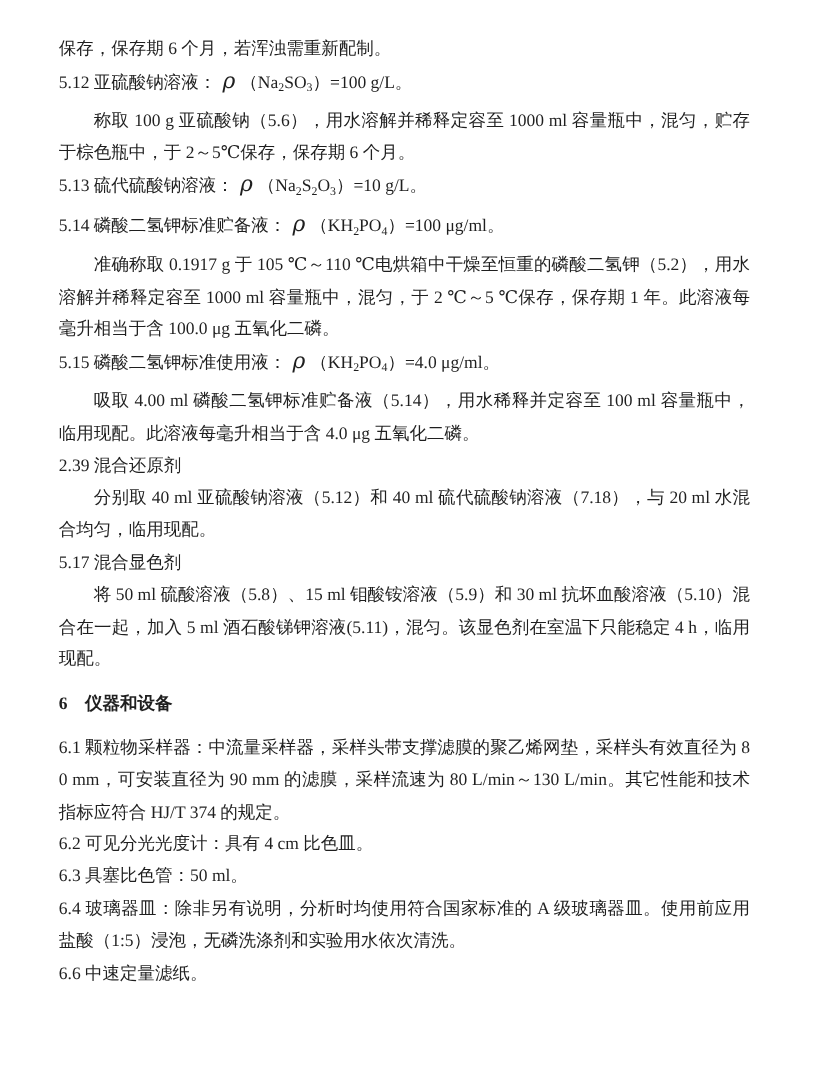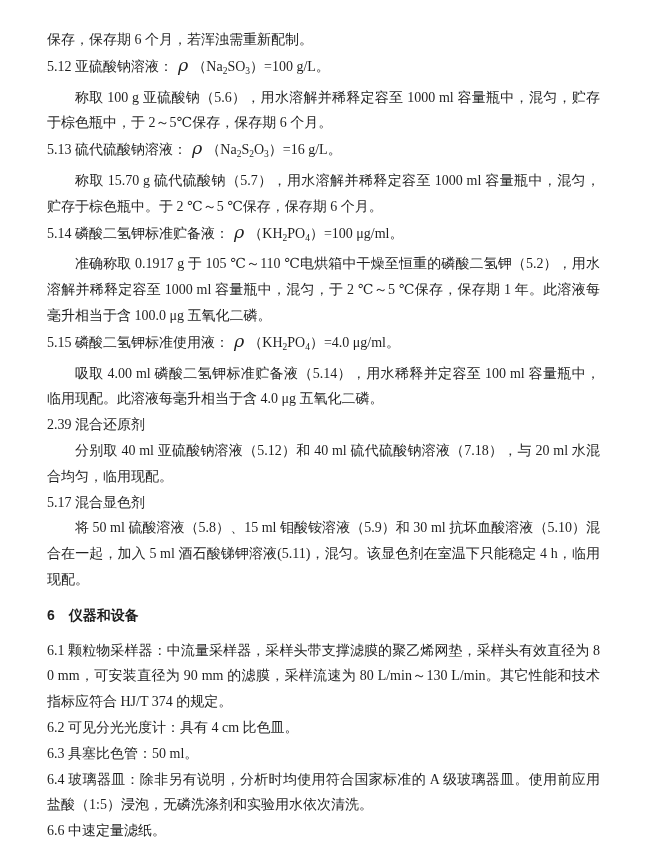--- a/index.html
+++ b/index.html
@@ -22,21 +22,21 @@
     margin: 0;
     font-size: 14px;
     line-height: 25.8px;
     text-align: justify;
     text-justify: inter-ideograph;
     word-break: break-all;
   }
   .p-body   { text-indent: 0; }
   .p-indent { text-indent: 2em; }
   .p-heading {
-    font-family: Liberation Sans, sans-serif;
+    font-family: Liberation Serif, serif;
     font-weight: bold;
     font-size: 15px;
     margin: 10px 0 9px 0 !important;
     text-align: left;
   }
   .s-rho {
     font-style: italic;
     font-size: 17.5px;
     padding: 0 4px 0 5px;
     font-family: "DejaVu Serif", serif;
@@ -48,22 +48,21 @@
   }
 </style>
 </head>
 <body>
 
 <div class="page">
   <div class="doc-body">
       <p class="p-body"><span>保存，保存期 6 个月，若浑浊需重新配制。</span></p>
       <p class="p-body"><span>5.12 亚硫酸钠溶液：</span><span class="s-rho">ρ</span><span>（Na</span><span class="s-sub">2</span><span>SO</span><span class="s-sub">3</span><span>）=100 g/L。</span></p>
       <p class="p-indent"><span>称取 100 g 亚硫酸钠（5.6），用水溶解并稀释定容至 1000 ml 容量瓶中，混匀，贮存于棕色瓶中，于 2～5℃保存，保存期 6 个月。</span></p>
-      <p class="p-body"><span>5.13 硫代硫酸钠溶液：</span><span class="s-rho">ρ</span><span>（Na</span><span class="s-sub">2</span><span>S</span><span class="s-sub">2</span><span>O</span><span class="s-sub">3</span><span>）=16 g/L。</span></p>
-      <p class="p-indent"><span>称取 15.70 g 硫代硫酸钠（5.7），用水溶解并稀释定容至 1000 ml 容量瓶中，混匀，贮存于棕色瓶中。于 2 ℃～5 ℃保存，保存期 6 个月。</span></p>
+      <p class="p-body"><span>5.13 硫代硫酸钠溶液：</span><span class="s-rho">ρ</span><span>（Na</span><span class="s-sub">2</span><span>S</span><span class="s-sub">2</span><span>O</span><span class="s-sub">3</span><span>）=10 g/L。</span></p>
       <p class="p-body"><span>5.14 磷酸二氢钾标准贮备液：</span><span class="s-rho">ρ</span><span>（KH</span><span class="s-sub">2</span><span>PO</span><span class="s-sub">4</span><span>）=100 μg/ml。</span></p>
       <p class="p-indent"><span>准确称取 0.1917 g 于 105 ℃～110 ℃电烘箱中干燥至恒重的磷酸二氢钾（5.2），用水溶解并稀释定容至 1000 ml 容量瓶中，混匀，于 2 ℃～5 ℃保存，保存期 1 年。此溶液每毫升相当于含 100.0 μg 五氧化二磷。</span></p>
       <p class="p-body"><span>5.15 磷酸二氢钾标准使用液：</span><span class="s-rho">ρ</span><span>（KH</span><span class="s-sub">2</span><span>PO</span><span class="s-sub">4</span><span>）=4.0 μg/ml。</span></p>
       <p class="p-indent"><span>吸取 4.00 ml 磷酸二氢钾标准贮备液（5.14），用水稀释并定容至 100 ml 容量瓶中，临用现配。此溶液每毫升相当于含 4.0 μg 五氧化二磷。</span></p>
       <p class="p-body"><span>2.39 混合还原剂</span></p>
       <p class="p-indent"><span>分别取 40 ml 亚硫酸钠溶液（5.12）和 40 ml 硫代硫酸钠溶液（7.18），与 20 ml 水混合均匀，临用现配。</span></p>
       <p class="p-body"><span>5.17 混合显色剂</span></p>
       <p class="p-indent"><span>将 50 ml 硫酸溶液（5.8）、15 ml 钼酸铵溶液（5.9）和 30 ml 抗坏血酸溶液（5.10）混合在一起，加入 5 ml 酒石酸锑钾溶液(5.11)，混匀。该显色剂在室温下只能稳定 4 h，临用现配。</span></p>
       <p class="p-heading"><span>6　仪器和设备</span></p>
       <p class="p-body"><span>6.1 颗粒物采样器：中流量采样器，采样头带支撑滤膜的聚乙烯网垫，采样头有效直径为 80 mm，可安装直径为 90 mm 的滤膜，采样流速为 80 L/min～130 L/min。其它性能和技术指标应符合 HJ/T 374 的规定。</span></p>

